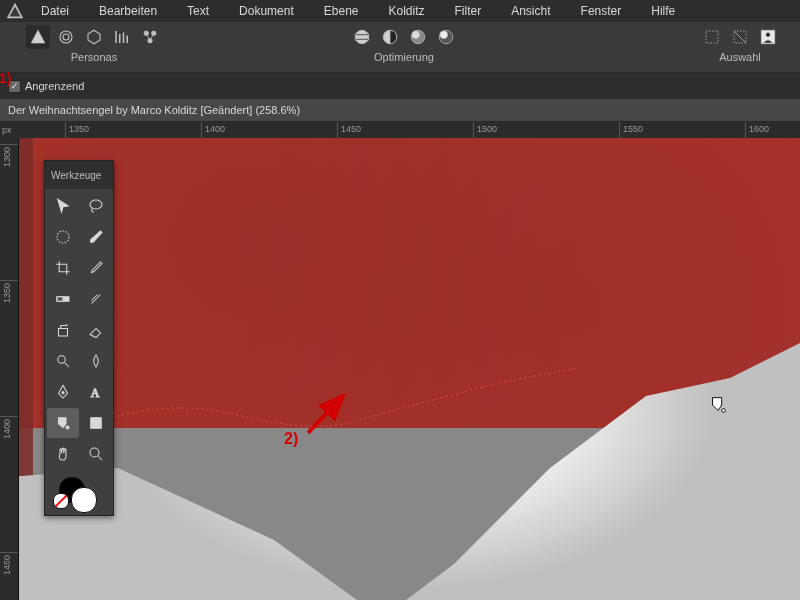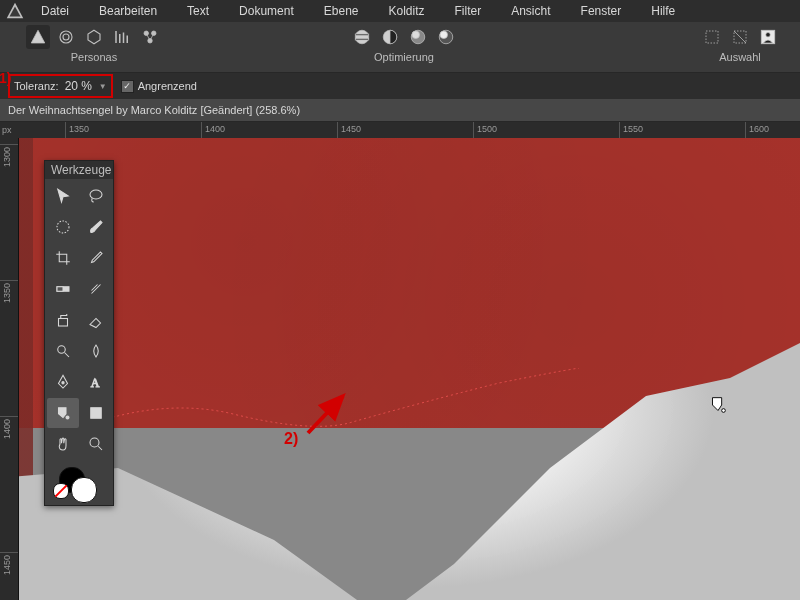--- a/index.html
+++ b/index.html
@@ -67,21 +67,21 @@
       linear-gradient(#d0d0d0,#bababa);
       clip-path:polygon(0% 45%, 10% 32%, 22% 30%, 35% 42%, 44% 55%, 50% 46%, 58% 30%, 66% 18%, 73% 15%, 82% 6%, 92% 0%, 100% 0%, 100% 100%, 0% 100%);
       filter:contrast(1.05) brightness(1.02);
   }
   .img-red-strip{position:absolute;left:-20px;top:0;width:34px;bottom:0;background:linear-gradient(var(--canvas-red-dark),var(--canvas-red-dark));opacity:.85;}
   
   .ants{position:absolute;left:60px;top:230px;width:500px;height:120px;pointer-events:none;}
   .ants svg{width:100%;height:100%;}
   
   .tools-panel{position:absolute;left:25px;top:22px;width:68px;background:var(--bg-tool);border:1px solid #222;box-shadow:0 2px 6px rgba(0,0,0,.5);}
-  .tools-title{height:18px;background:#2f2f2f;color:var(--text-dim);font-size:12px;display:flex;align-items:center;padding-left:6px;}
+  .tools-title{height:28px;background:#2f2f2f;color:var(--text-dim);font-size:10px;display:flex;align-items:center;padding-left:6px;}
   .tools-grid{display:grid;grid-template-columns:repeat(2,32px);grid-auto-rows:30px;gap:1px;padding:2px;}
   .tool{display:flex;align-items:center;justify-content:center;border-radius:2px;}
   .tool.sel{background:#5d5d5d;}
   .tool svg{width:18px;height:18px;fill:none;stroke:#d8d8d8;stroke-width:1.4;}
   .swatches{height:44px;display:flex;align-items:center;justify-content:center;position:relative;}
   .sw{width:24px;height:24px;border-radius:12px;position:absolute;border:1px solid #111;}
   .sw.back{left:14px;top:6px;background:#000;}
   .sw.front{left:26px;top:16px;background:#fff;}
   .sw.none{position:absolute;left:8px;top:22px;width:14px;height:14px;border-radius:7px;background:#fff;}
   .sw.none::after{content:"";position:absolute;left:-1px;top:6px;width:16px;height:2px;background:red;transform:rotate(-45deg);}
@@ -201,27 +201,20 @@
             <path d="M6 20 Q12 12 18 20 Z" fill="#222"></path>
           </svg>
         </div>
     </div>
     <div class="group-label">Auswahl</div>
   </div>
 </div>
 
 <div class="options">
   <span class="annot1">1)</span>
-  <div class="tol-box">
-    <span class="tol-label">Toleranz:</span>
-    <span class="tol-val">
-      <span>20 %</span>
-        <span class="caret">▼</span>
-    </span>
-  </div>
   <label class="opt-cb">
     <span class="box">✓</span>
     <span>Angrenzend</span>
   </label>
 </div>
 
 <div class="doctitle">
   <span>Der Weihnachtsengel by Marco Kolditz [Geändert] (258.6%)</span>
 </div>
 

